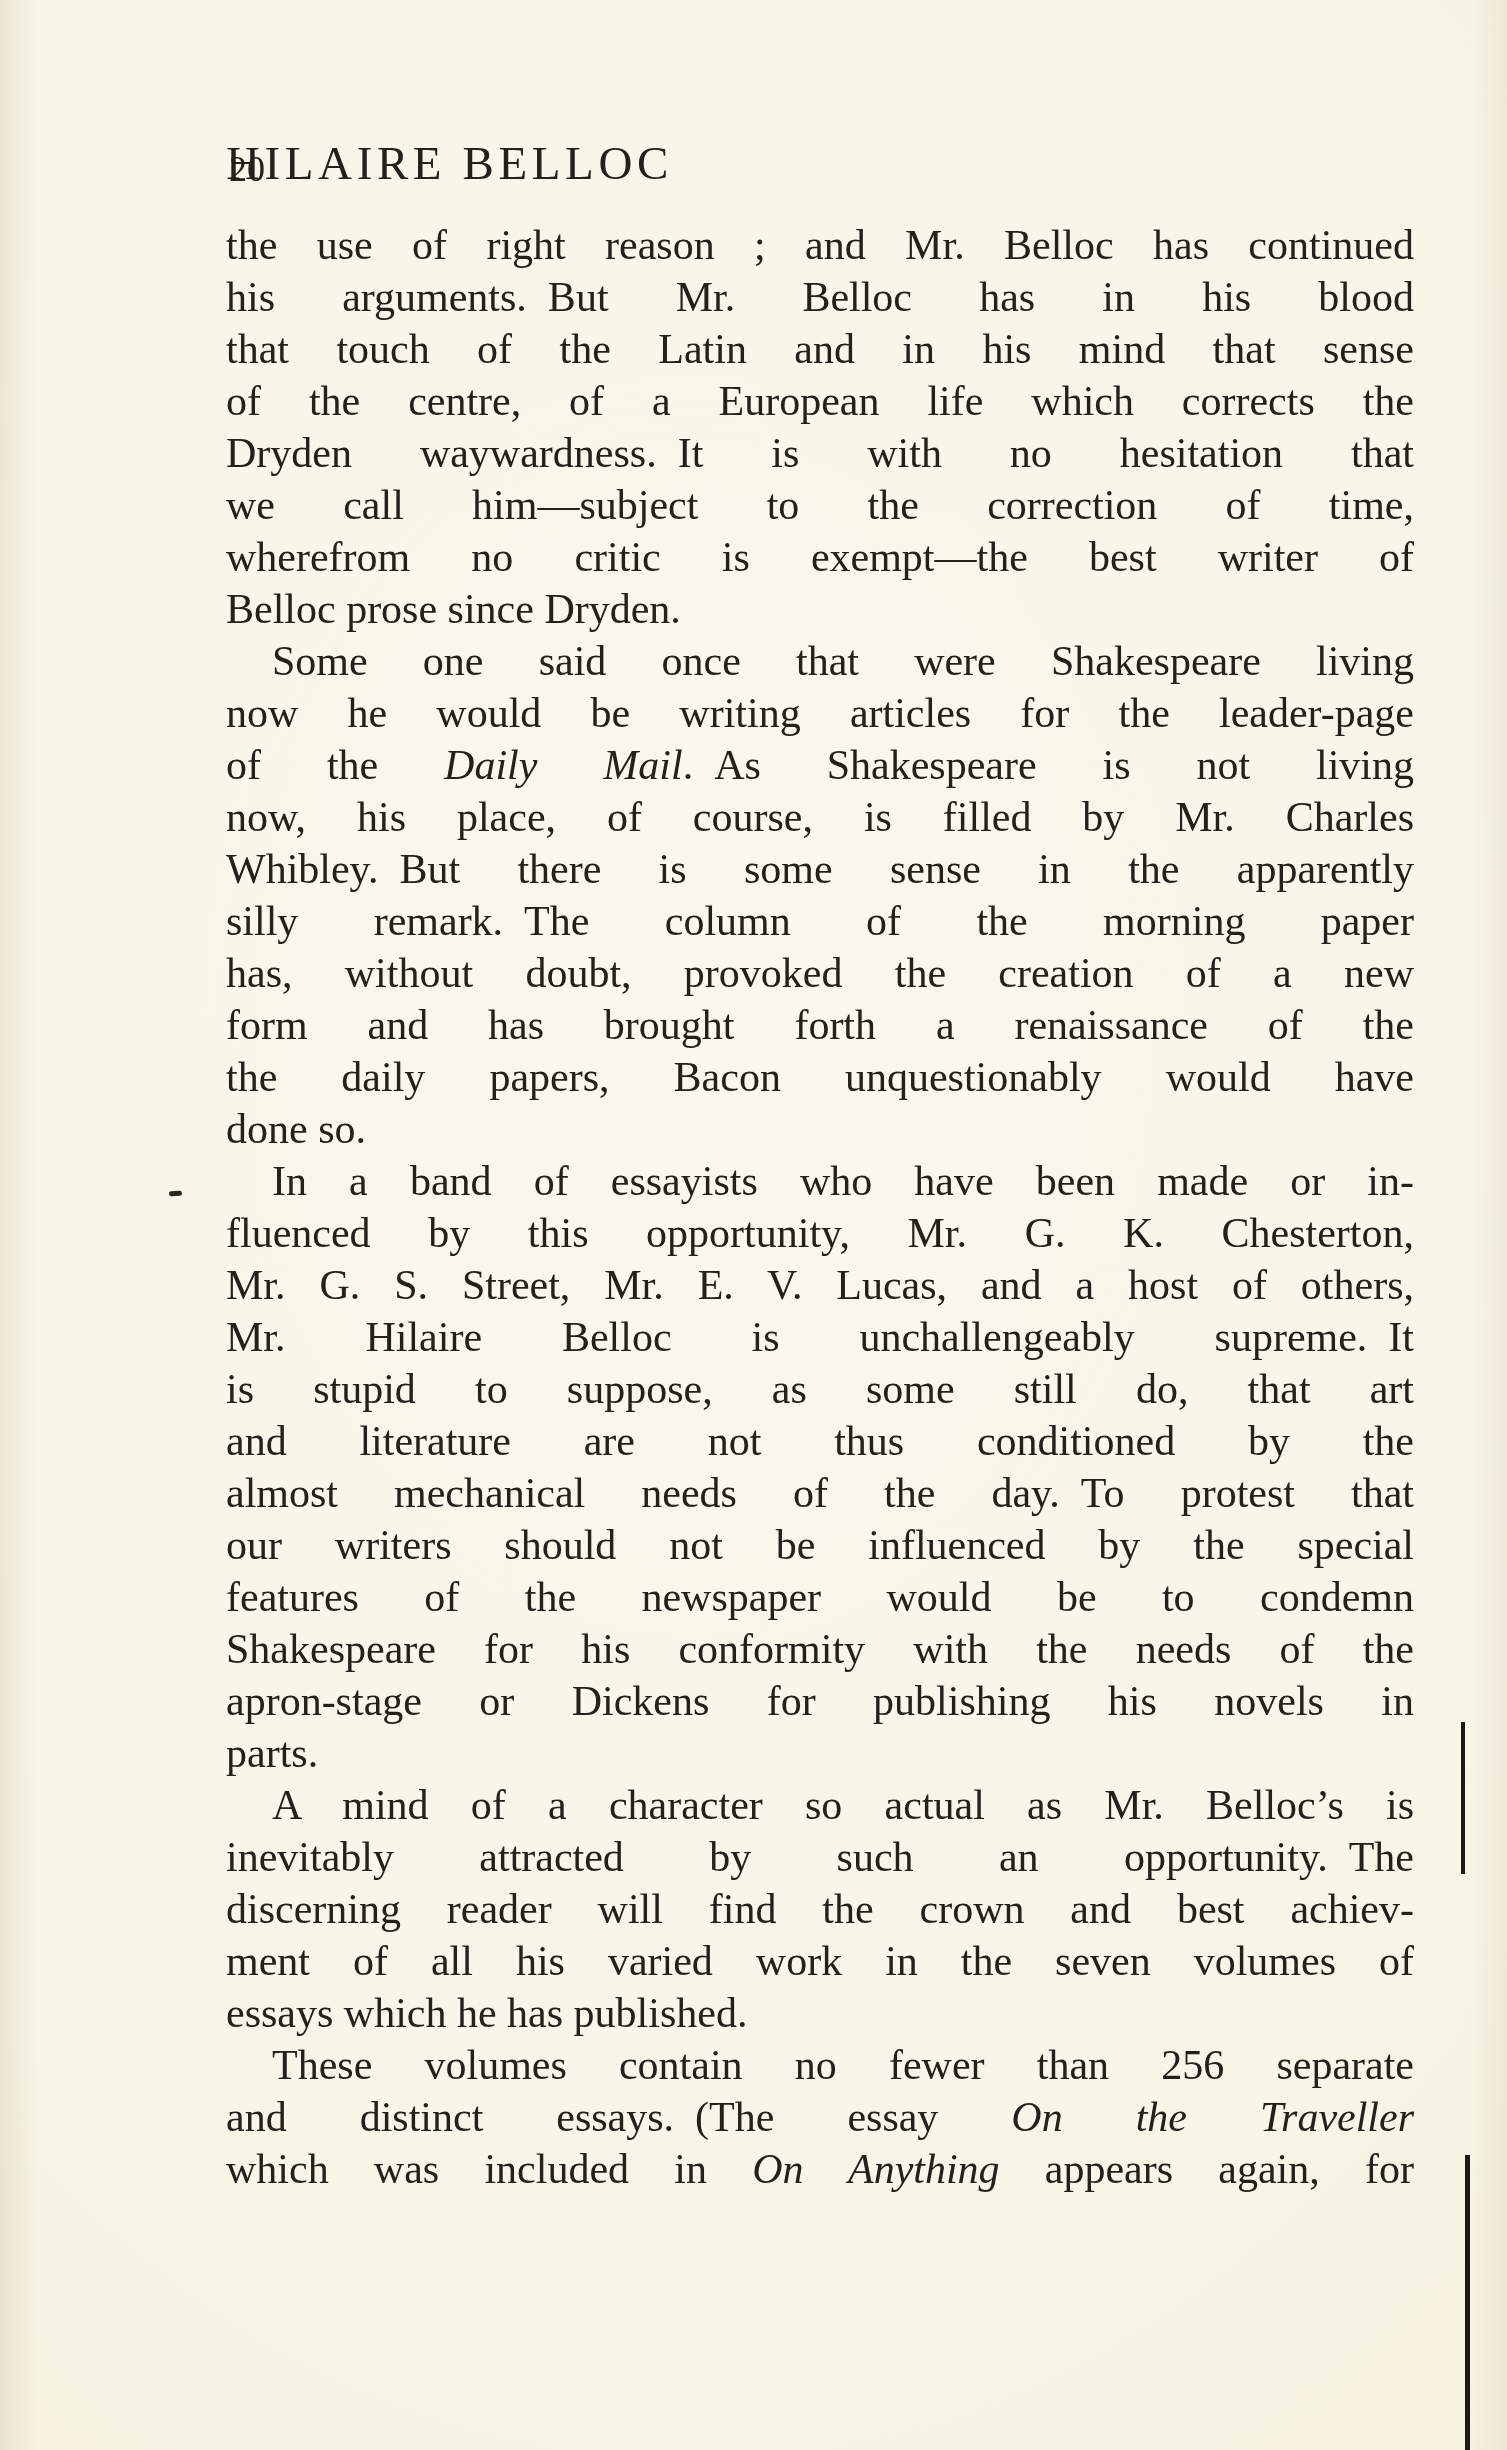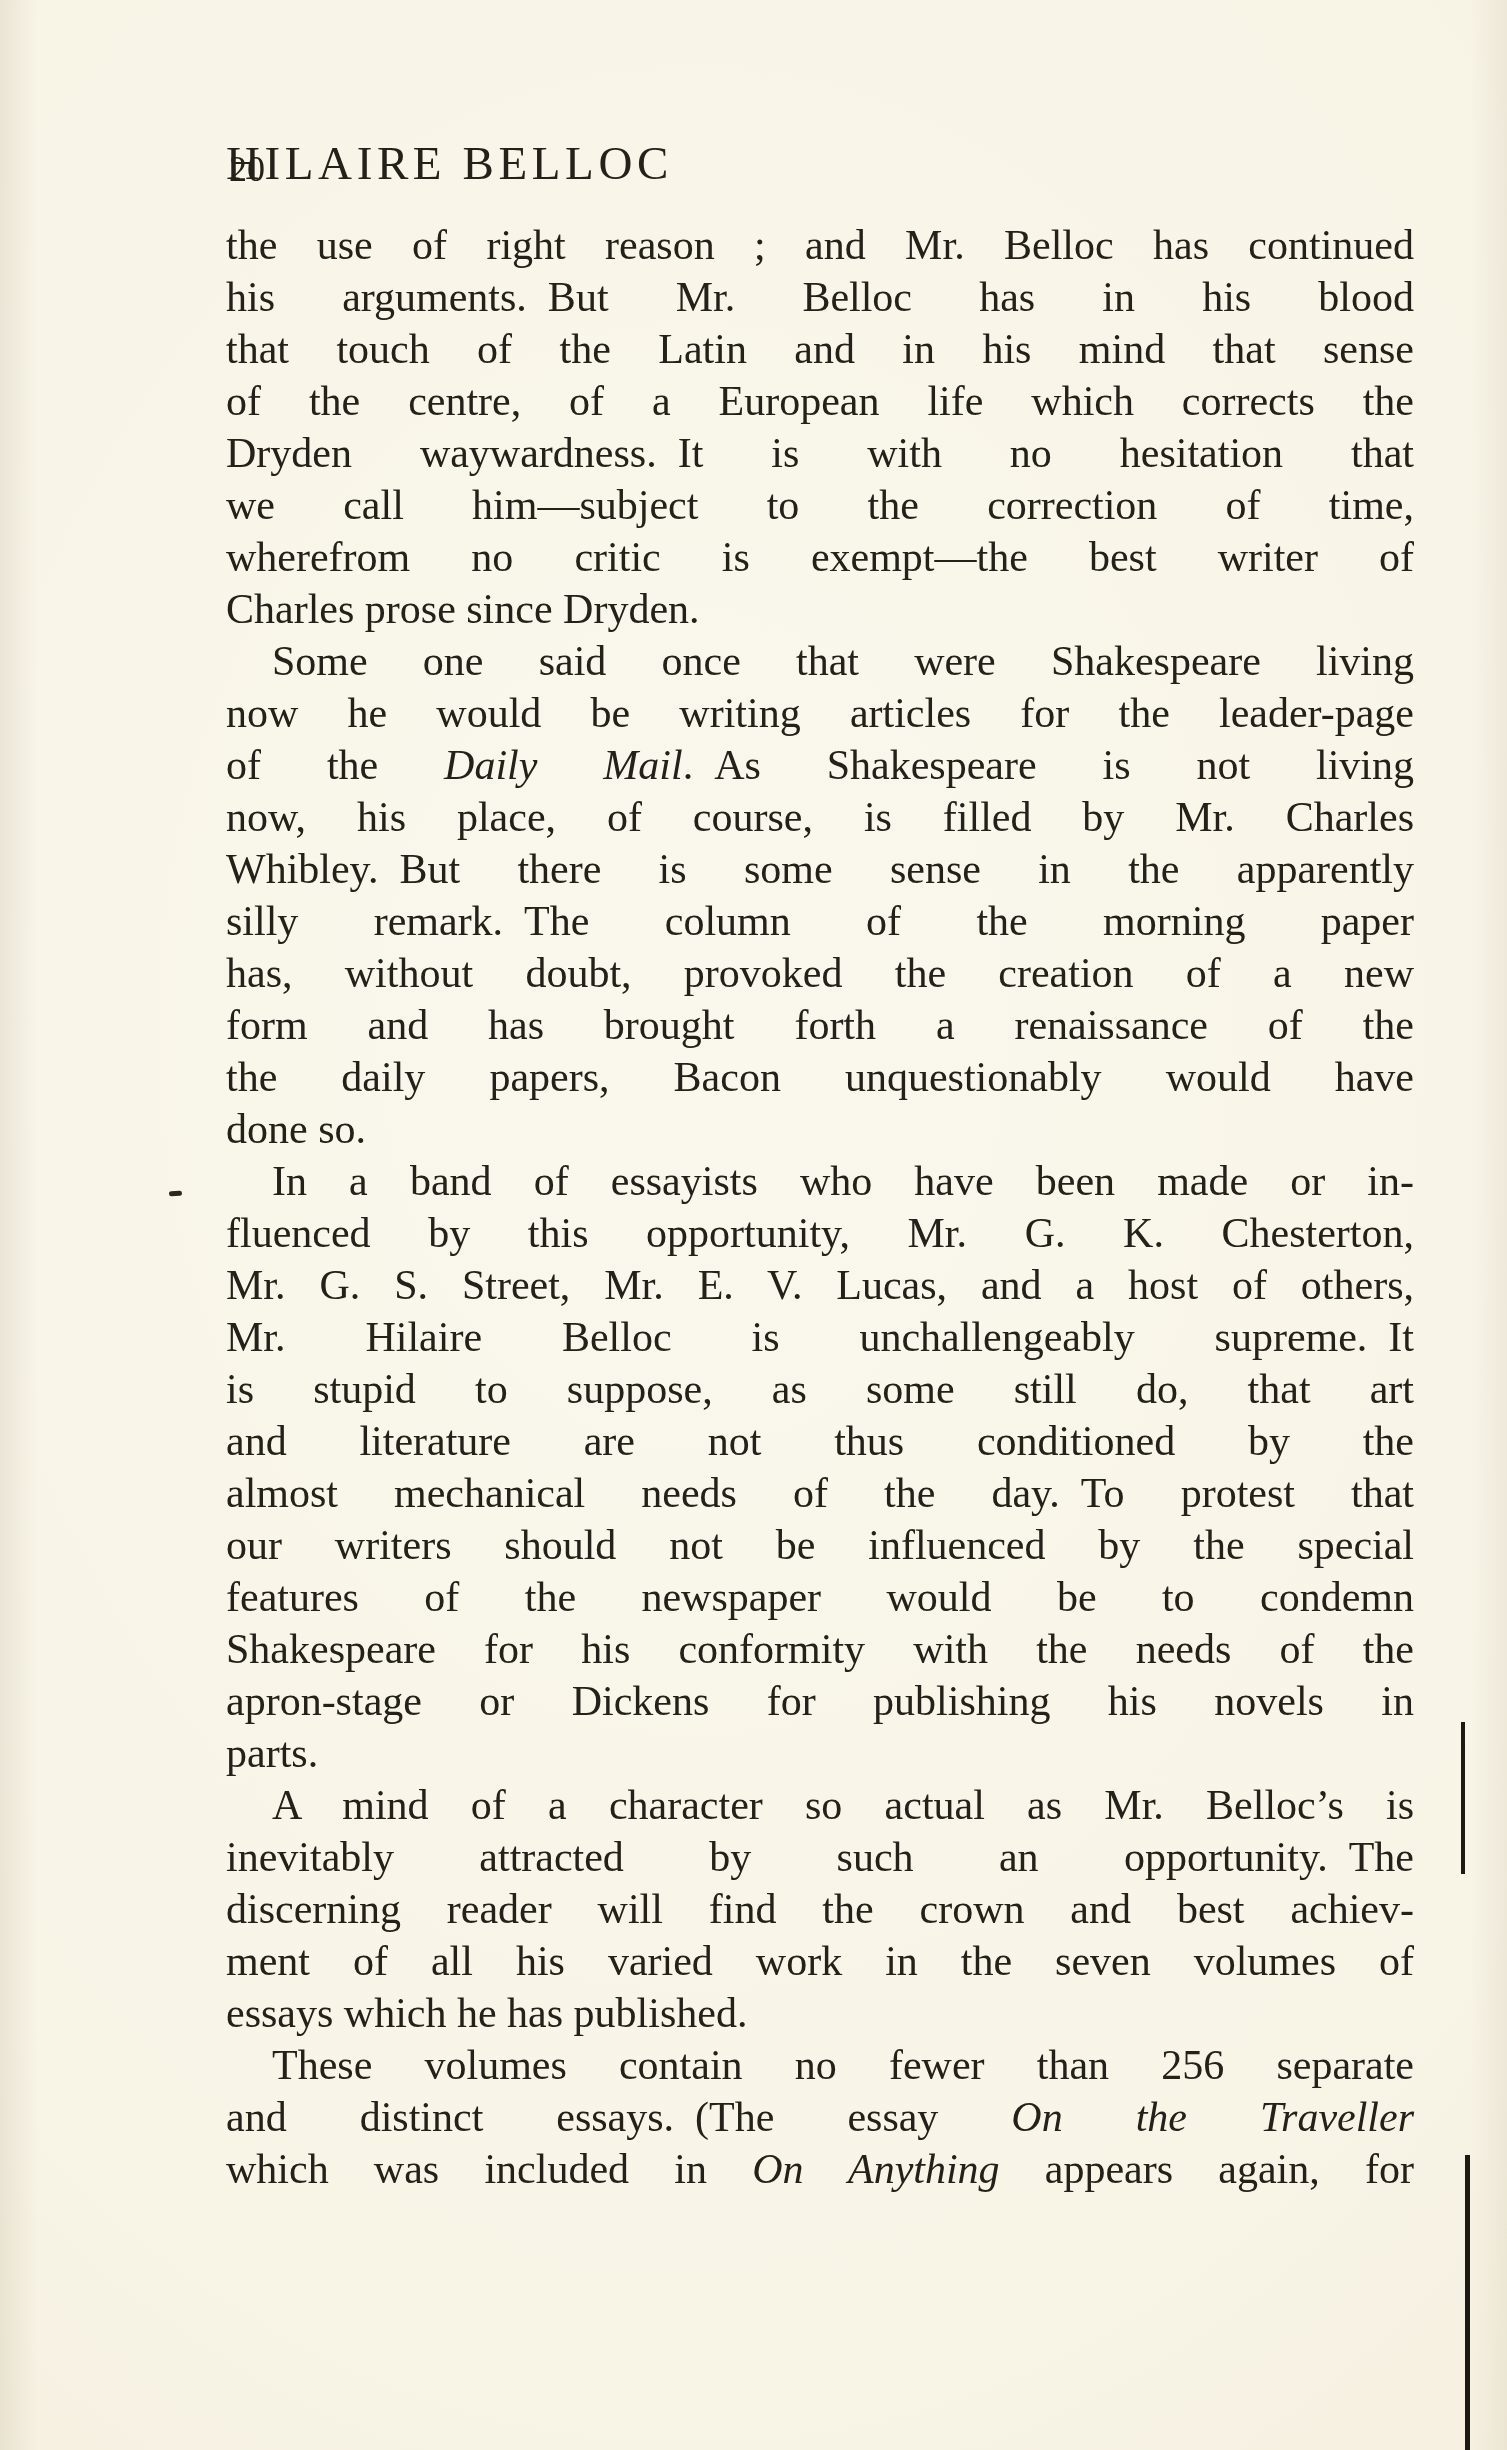--- a/index.html
+++ b/index.html
@@ -81,21 +81,21 @@
   </div>
 
   <div class="body-text">
       <div class="line"><span>the use of right reason ; and Mr. Belloc has continued</span></div>
       <div class="line"><span>his arguments. But Mr. Belloc has in his blood</span></div>
       <div class="line"><span>that touch of the Latin and in his mind that sense</span></div>
       <div class="line"><span>of the centre, of a European life which corrects the</span></div>
       <div class="line"><span>Dryden waywardness. It is with no hesitation that</span></div>
       <div class="line"><span>we call him—subject to the correction of time,</span></div>
       <div class="line"><span>wherefrom no critic is exempt—the best writer of</span></div>
-      <div class="line para-end"><span>Charles prose since Dryden.</span></div>
+      <div class="line para-end"><span>Belloc prose since Dryden.</span></div>
       <div class="line indent"><span>Some one said once that were Shakespeare living</span></div>
       <div class="line"><span>now he would be writing articles for the leader-page</span></div>
       <div class="line"><span>of the </span><i>Daily Mail</i><span>. As Shakespeare is not living</span></div>
       <div class="line"><span>now, his place, of course, is filled by Mr. Charles</span></div>
       <div class="line"><span>Whibley. But there is some sense in the apparently</span></div>
       <div class="line"><span>silly remark. The column of the morning paper</span></div>
       <div class="line"><span>has, without doubt, provoked the creation of a new</span></div>
       <div class="line"><span>form and has brought forth a renaissance of the</span></div>
       <div class="line"><span>the daily papers, Bacon unquestionably would have</span></div>
       <div class="line para-end"><span>done so.</span></div>

